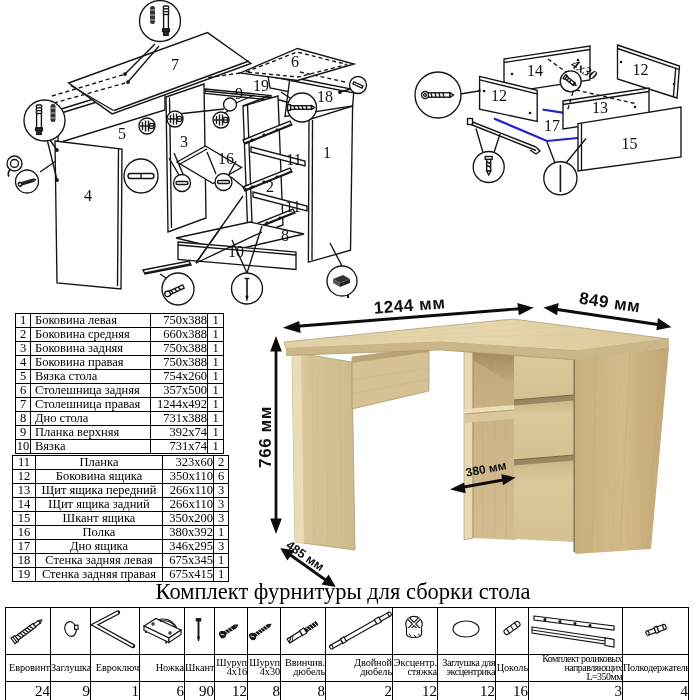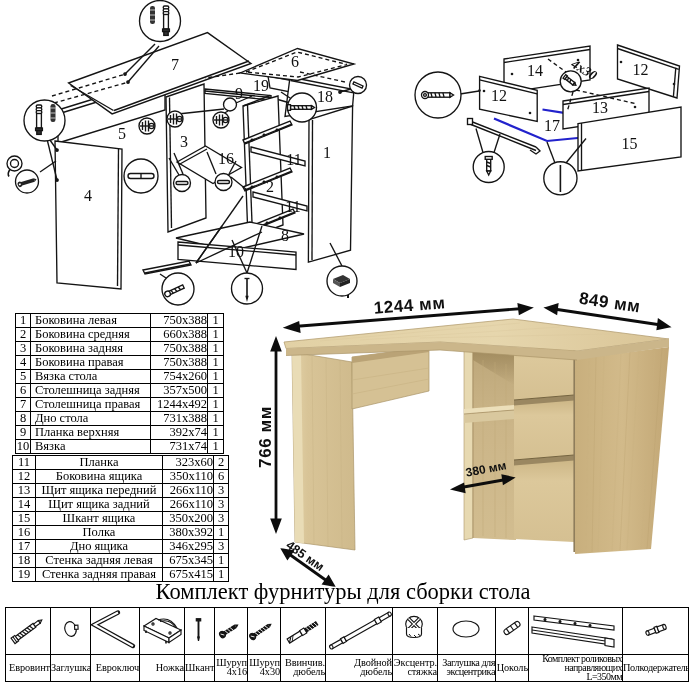--- a/index.html
+++ b/index.html
@@ -198,20 +198,36 @@
         <td>Шкант</td>
         <td>Шуруп<br>4x16</td>
         <td>Шуруп<br>4x30</td>
         <td>Ввинчив.<br>дюбель</td>
         <td>Двойной<br>дюбель</td>
         <td>Эксцентр.<br>стяжка</td>
         <td style="letter-spacing:-0.5px">Заглушка для<br>эксцентрика</td>
         <td>Цоколь</td>
         <td style="letter-spacing:-0.55px;font-size:10px">Комплект роликовых<br>направляющих L=350мм</td>
         <td style="letter-spacing:-0.4px">Полкодержатель</td>
+      </tr>
+<tr class="qy">
+        <td>24</td>
+        <td>9</td>
+        <td>1</td>
+        <td>6</td>
+        <td>90</td>
+        <td>12</td>
+        <td>8</td>
+        <td>8</td>
+        <td>2</td>
+        <td>12</td>
+        <td>12</td>
+        <td>16</td>
+        <td>3</td>
+        <td>4</td>
       </tr>
 </tbody>
   </table>
 <svg width="700" height="700" viewBox="0 0 700 700">
 
 <defs>
 <linearGradient id="gtop" x1="0" y1="0" x2="1" y2="0">
         <stop offset="0" stop-color="#e2d1a5"></stop>
         <stop offset="0.55" stop-color="#e6d6ad"></stop>
         <stop offset="1" stop-color="#d9c496"></stop>

